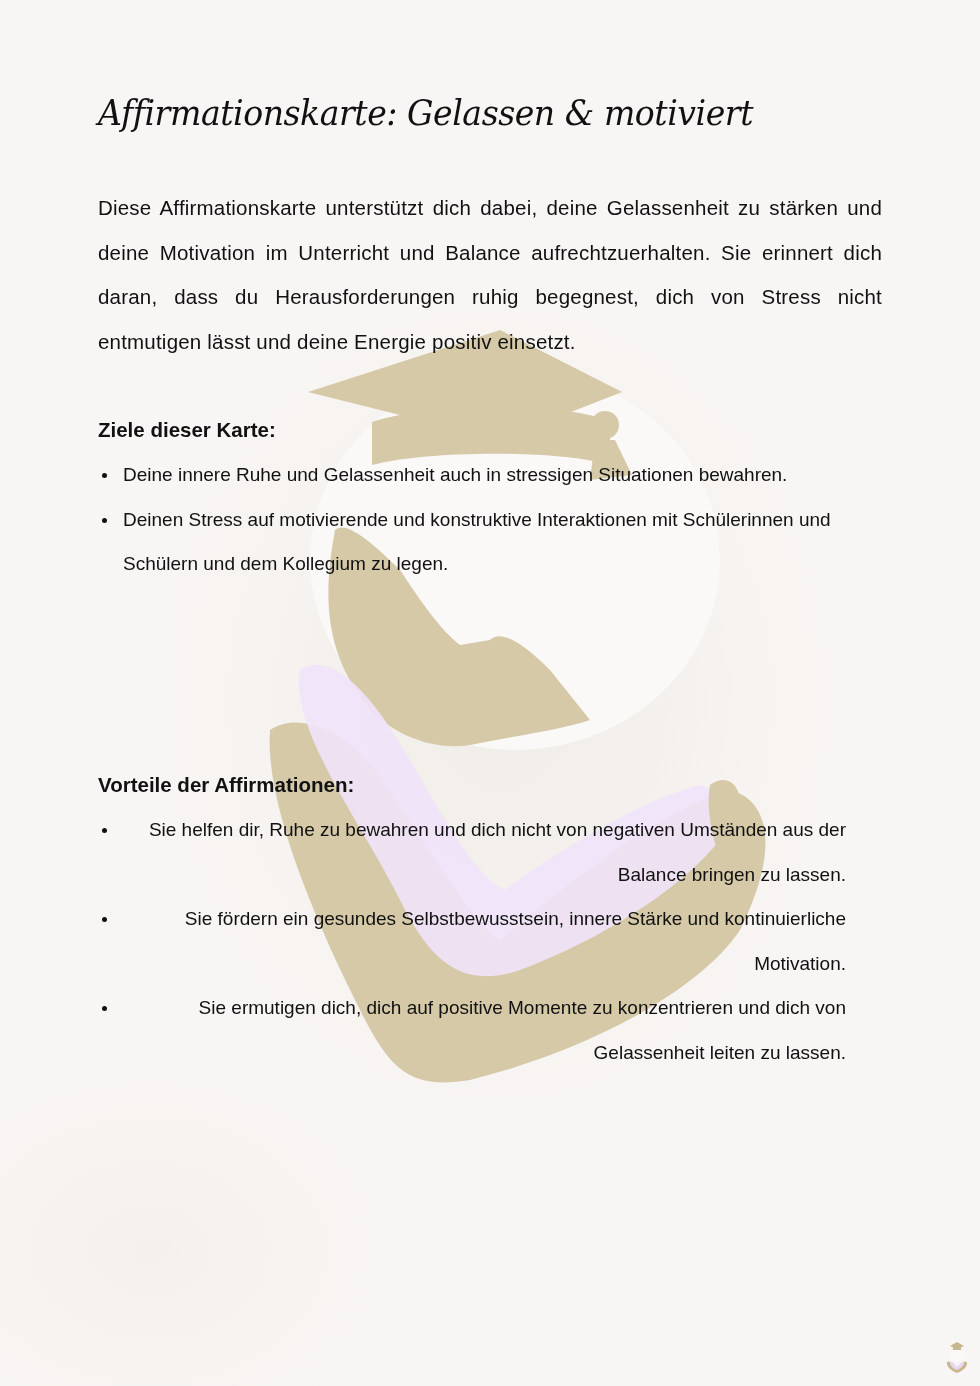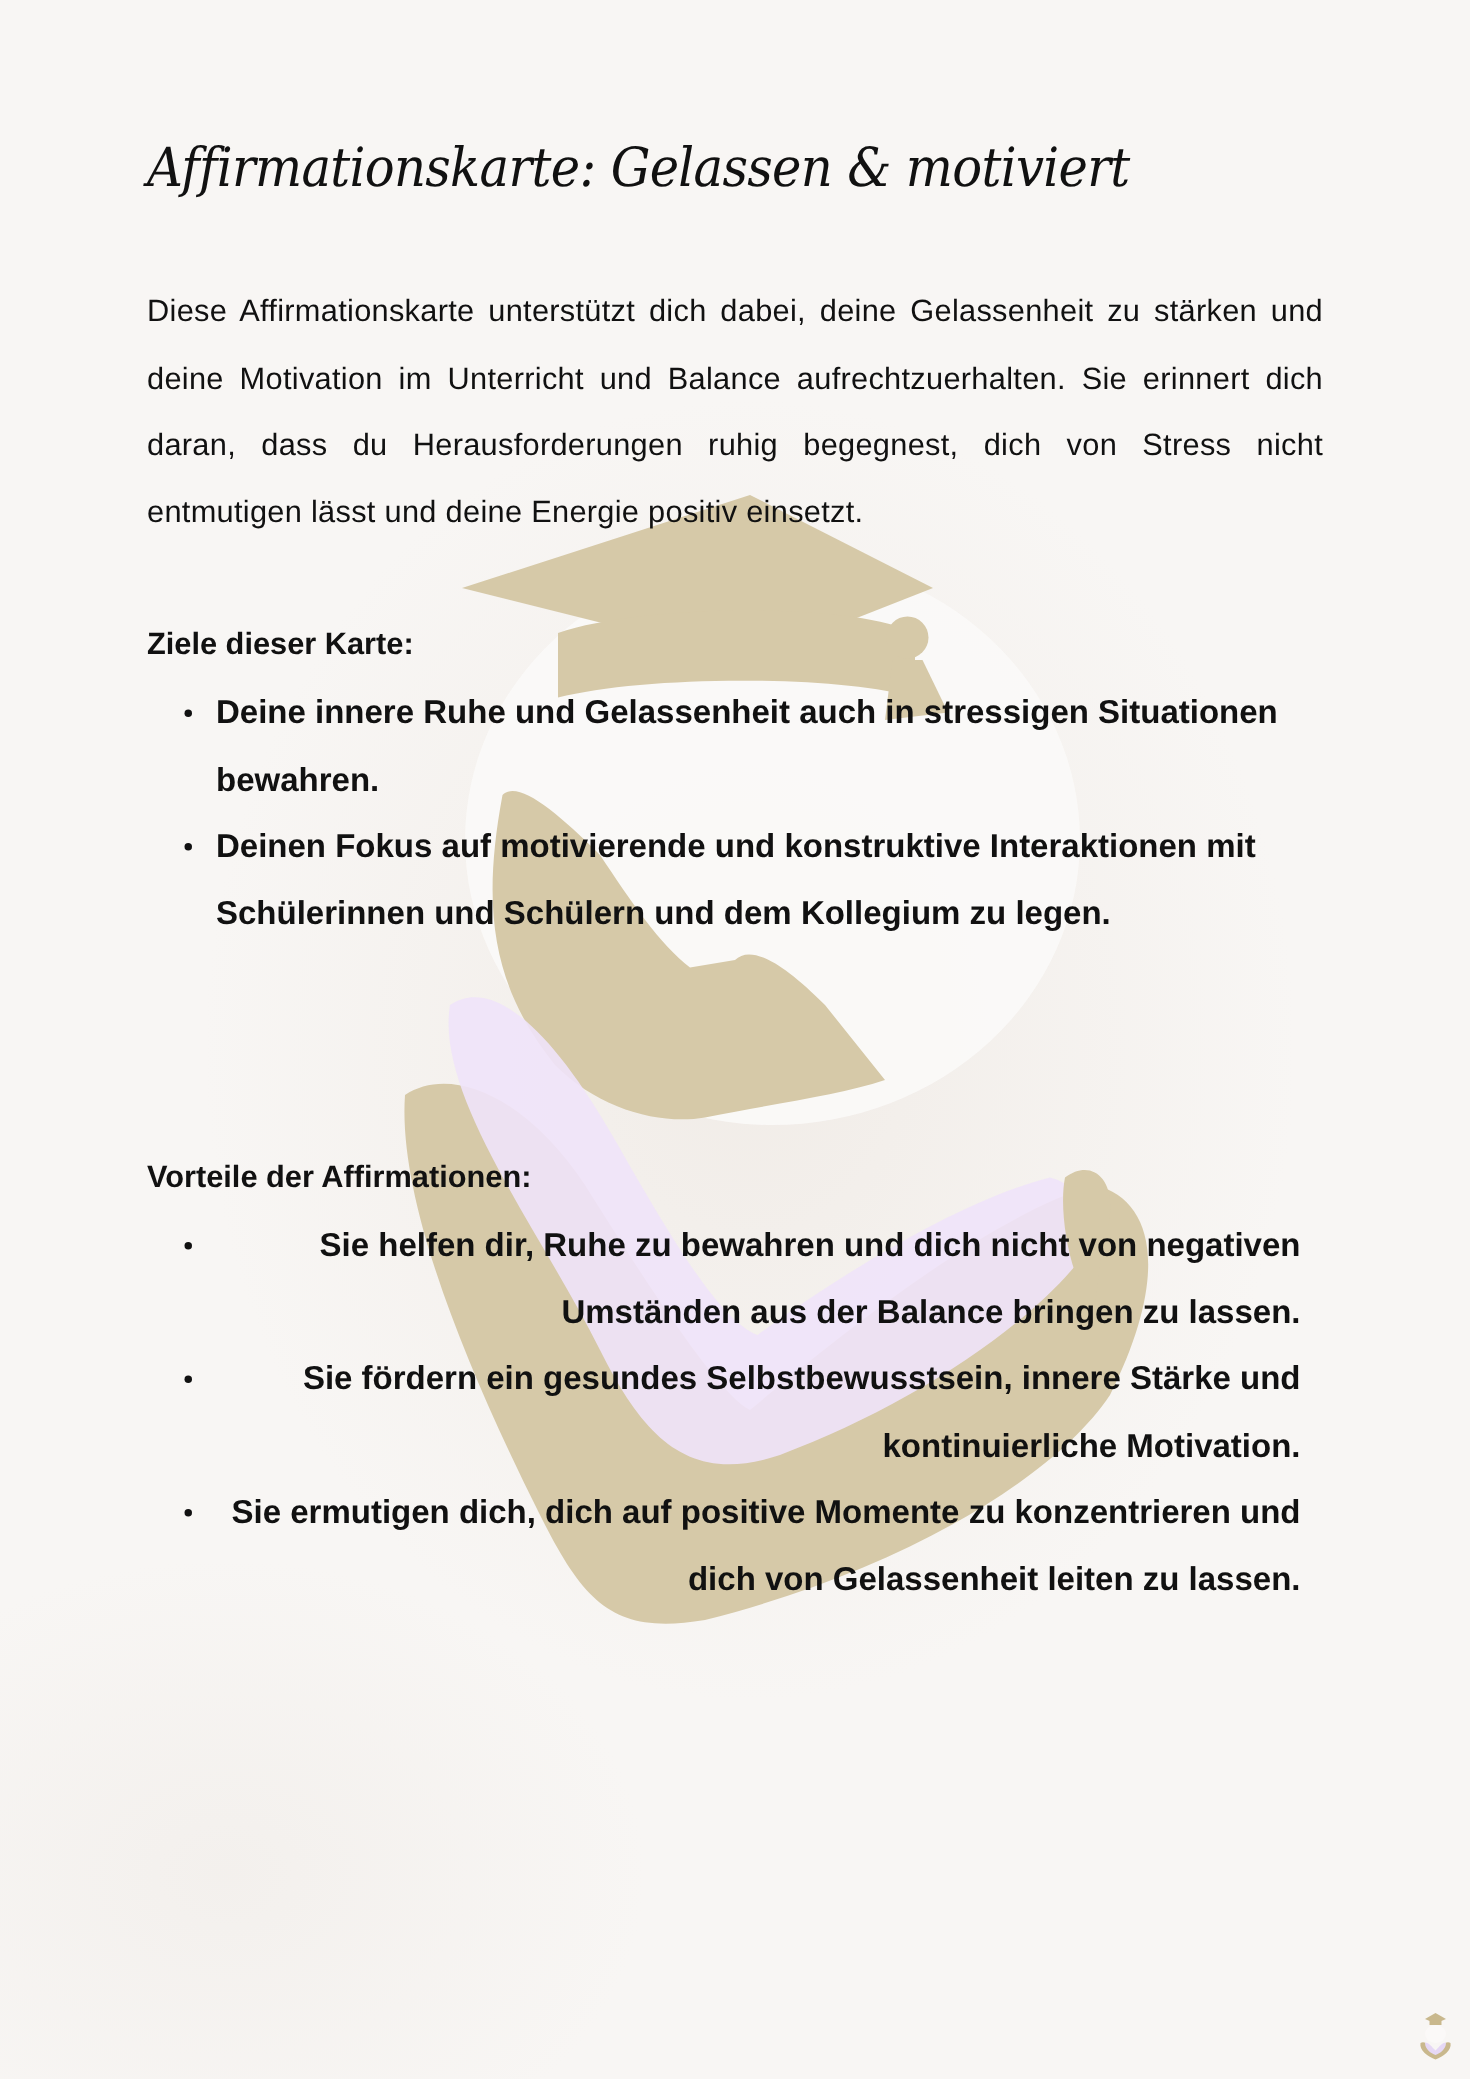--- a/index.html
+++ b/index.html
@@ -33,22 +33,22 @@
     }
     .para.last-left { text-align-last: left; }
     .intro { top: 186px; }
     .heading {
       position: absolute; left: 98px; margin: 0;
       font-family: "Liberation Sans", sans-serif; font-weight: bold; font-size: 20.5px; line-height: 44px;
     }
     .h1 { top: 408px; }
     .h2 { top: 763px; }
     ul.list {
-      position: absolute; left: 107px; width: 760px; margin: 0; padding: 0; list-style: none;
-      font-family: "Liberation Sans", sans-serif; font-size: 22px; line-height: 44.5px; font-weight: bold;
+      position: absolute; left: 86px; width: 760px; margin: 0; padding: 0; list-style: none;
+      font-family: "Liberation Sans", sans-serif; font-size: 19px; line-height: 44.5px;
     }
     ul.list li { position: relative; padding-left: 37px; }
     ul.list li::before {
       content: ""; position: absolute; left: 16px; top: 20px;
       width: 5px; height: 5px; border-radius: 50%; background: #111;
     }
     .list1 { top: 453px; }
     .list2 { top: 808px; width: 700px; text-align: right; }
     .outro { top: 1119px; }
     .corner-logo { position: absolute; right: 10px; bottom: 12px; width: 26px; height: 34px; z-index: 3; }
@@ -79,21 +79,21 @@
 </svg>
 
 <div class="page">
   <h1 class="title">Affirmationskarte: Gelassen &amp; motiviert</h1>
 
   <p class="para intro last-left">Diese Affirmationskarte unterstützt dich dabei, deine Gelassenheit zu stärken und deine Motivation im Unterricht und Balance aufrechtzuerhalten. Sie erinnert dich daran, dass du Herausforderungen ruhig begegnest, dich von Stress nicht entmutigen lässt und deine Energie positiv einsetzt.</p>
 
   <h2 class="heading h1">Ziele dieser Karte:</h2>
   <ul class="list list1">
     <li>Deine innere Ruhe und Gelassenheit auch in stressigen Situationen bewahren.</li>
-    <li>Deinen Fokus auf motivierende und konstruktive Interaktionen mit Schülerinnen und Schülern und dem Kollegium zu legen.</li>
+    <li>Deinen Stress auf motivierende und konstruktive Interaktionen mit Schülerinnen und Schülern und dem Kollegium zu legen.</li>
   </ul>
 
   <h2 class="heading h2">Vorteile der Affirmationen:</h2>
   <ul class="list list2">
     <li>Sie helfen dir, Ruhe zu bewahren und dich nicht von negativen Umständen aus der Balance bringen zu lassen.</li>
     <li>Sie fördern ein gesundes Selbstbewusstsein, innere Stärke und kontinuierliche Motivation.</li>
     <li>Sie ermutigen dich, dich auf positive Momente zu konzentrieren und dich von Gelassenheit leiten zu lassen.</li>
   </ul>
 
 </div>

